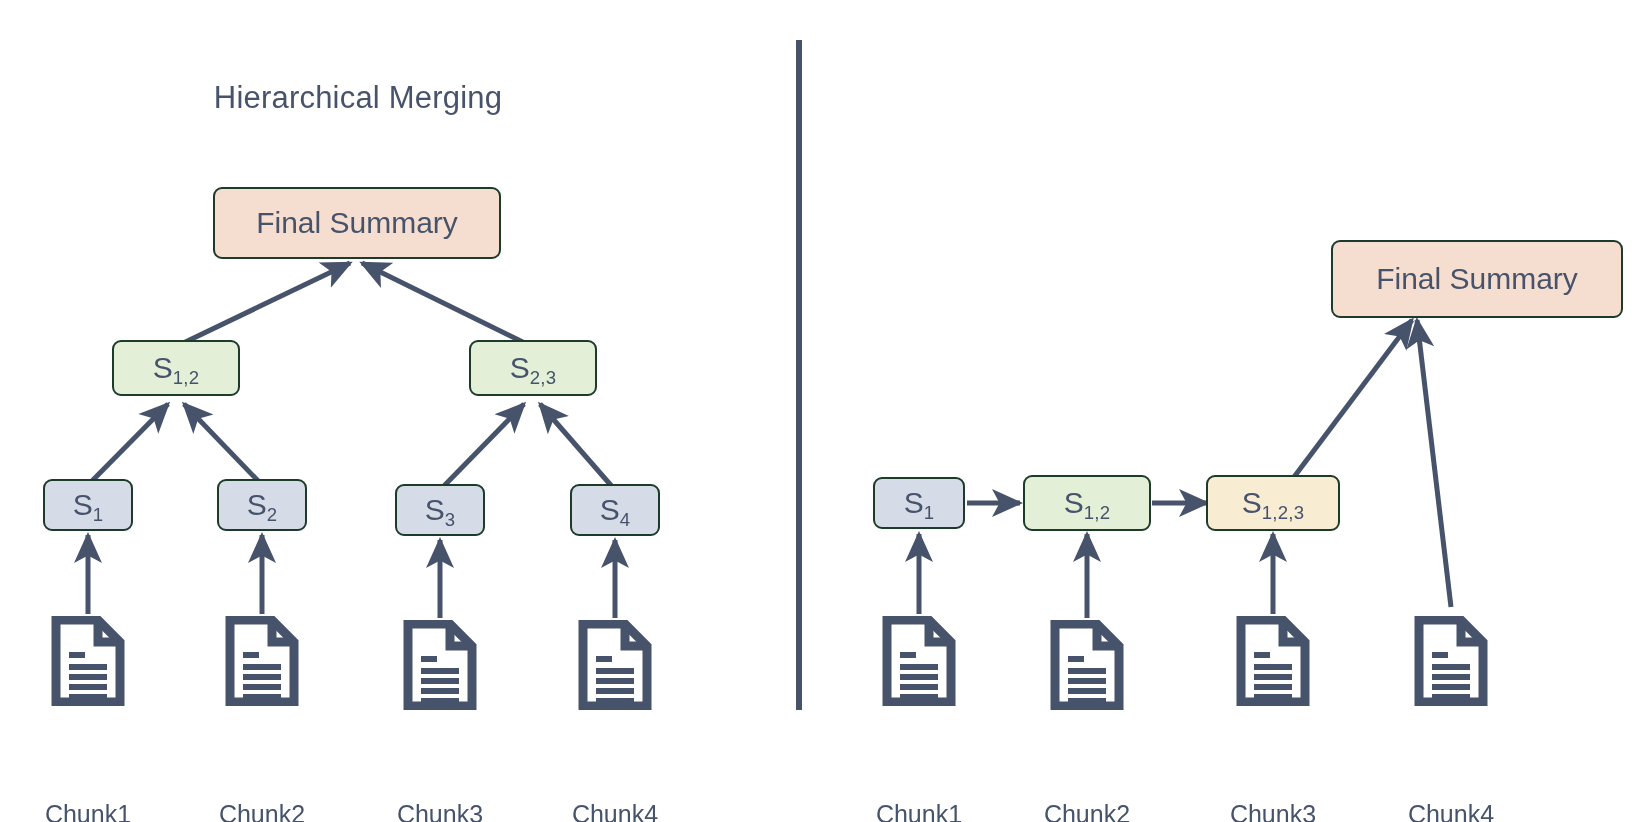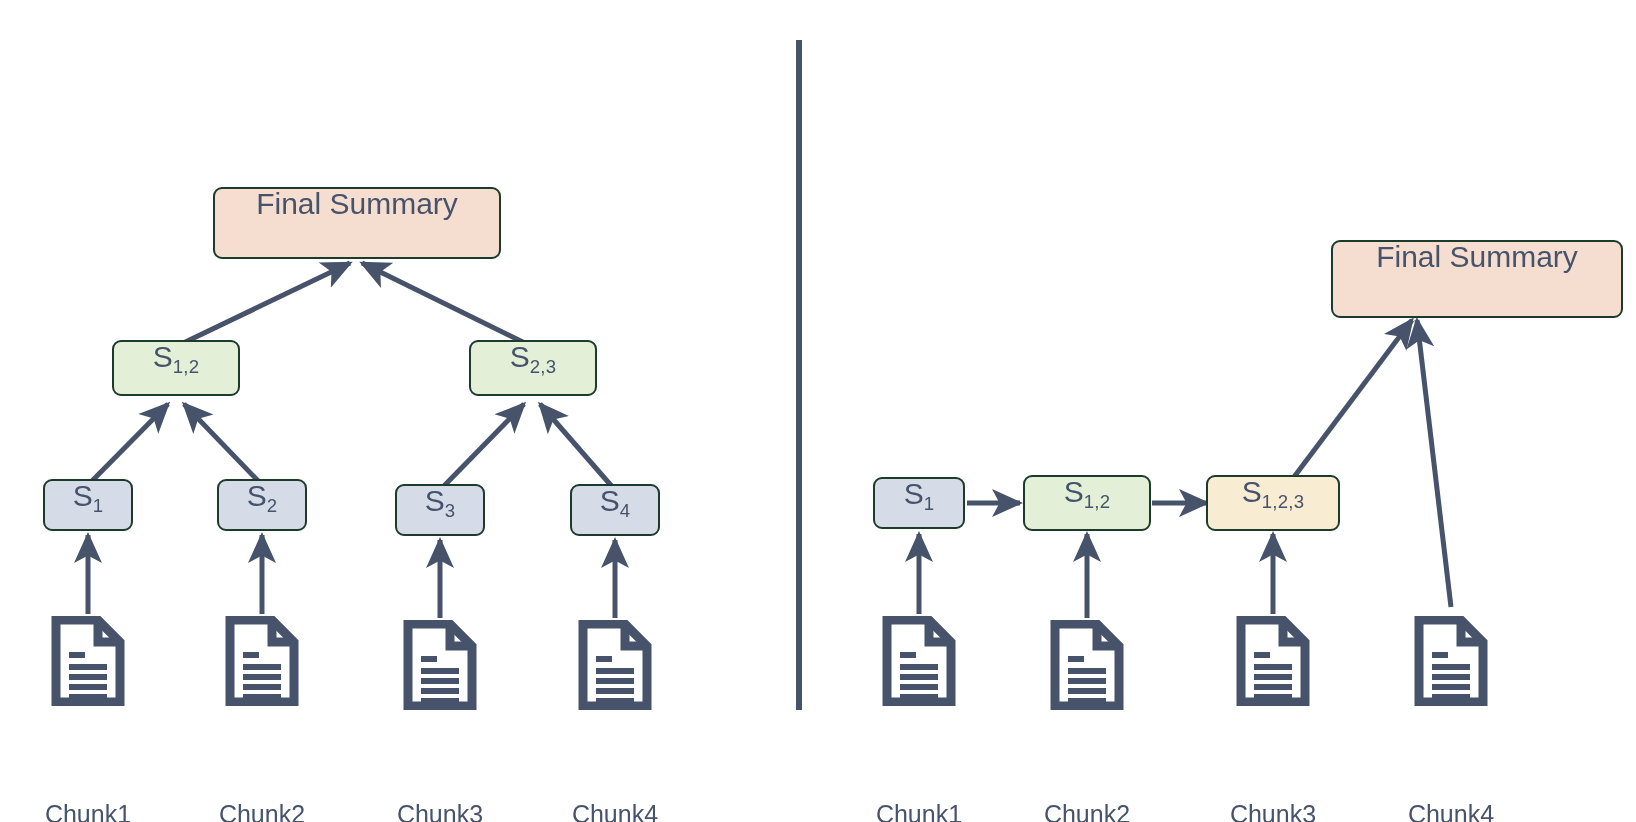--- a/index.html
+++ b/index.html
@@ -31,21 +31,21 @@
     letter-spacing: 0.2px;
     white-space: nowrap;
     transform: translateX(-50%);
   }
   .node {
     position: absolute;
     box-sizing: border-box;
     border: 2px solid #1d3b2a;
     border-radius: 9px;
     display: flex;
-    align-items: flex-start;
+    align-items: center;
     justify-content: center;
     color: #46536b;
     white-space: nowrap;
     transform: translate(-50%, -50%);
   }
   .node-label {
     display: inline-flex;
     align-items: baseline;
     line-height: 1;
   }
@@ -196,20 +196,21 @@
       <path d="M5 4 H47 L69 26 V86 H5 Z" fill="#ffffff" stroke="#46536b" stroke-width="9" stroke-linejoin="miter"></path>
       <path d="M47 4 L47 26 L69 26" fill="none" stroke="#46536b" stroke-width="9"></path>
       <rect x="18" y="36" width="16" height="6" fill="#46536b"></rect>
       <rect x="18" y="48" width="38" height="6" fill="#46536b"></rect>
       <rect x="18" y="58" width="38" height="6" fill="#46536b"></rect>
       <rect x="18" y="68" width="38" height="6" fill="#46536b"></rect>
       <rect x="18" y="78" width="38" height="5" fill="#46536b"></rect>
     </svg>
   </div>
 
+  <div class="panel-title" style="left:358px; top:80px;">Hierarchical Merging</div>
 
   <div class="node" style="left:357px; top:223px; width:288px; height:72px; background:#f5ded0; font-size:30px;">
     <span class="node-label">Final Summary</span>
   </div>
 
   <div class="node" style="left:176px; top:368px; width:128px; height:56px; background:#e3efd7; font-size:30px;">
     <span class="node-label">
         <span>S</span>
         <span class="sub">1,2</span>
       </span>

